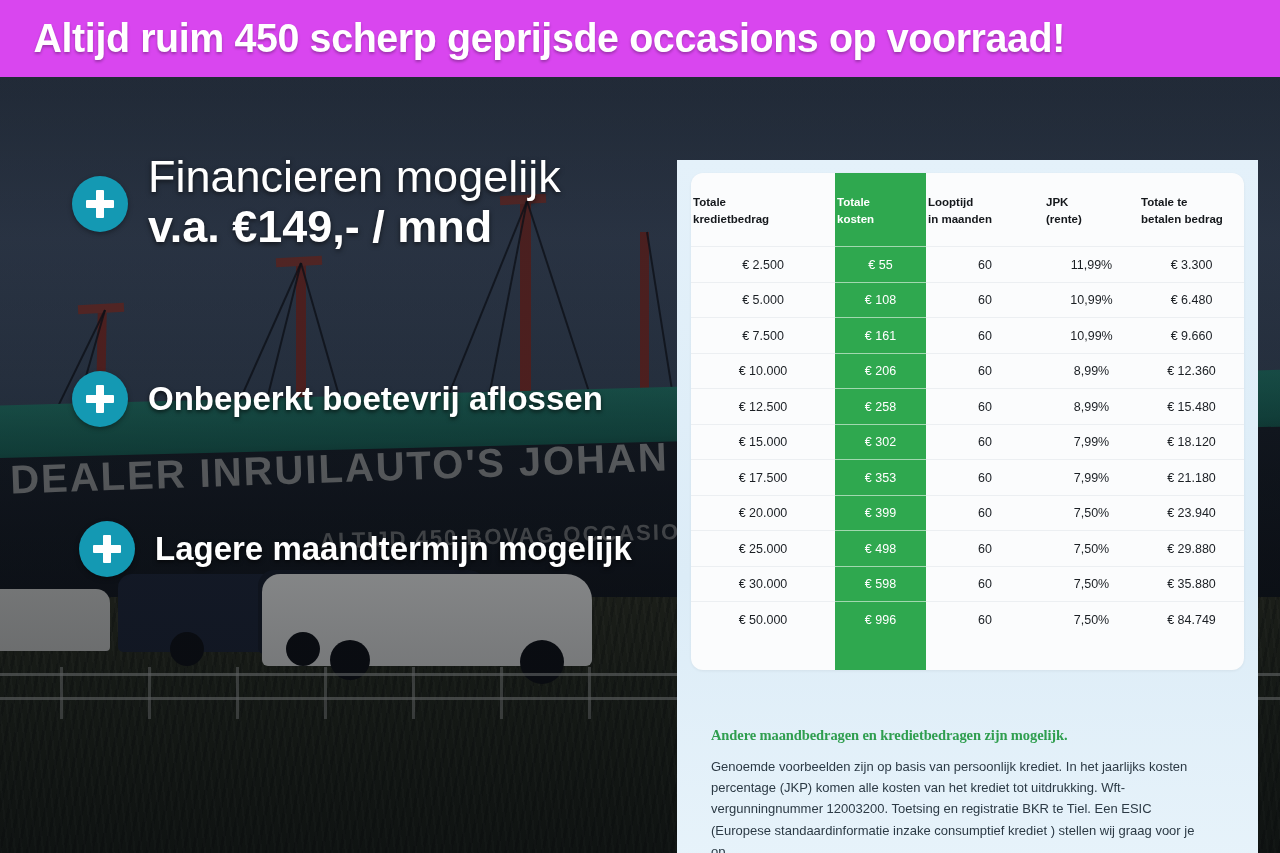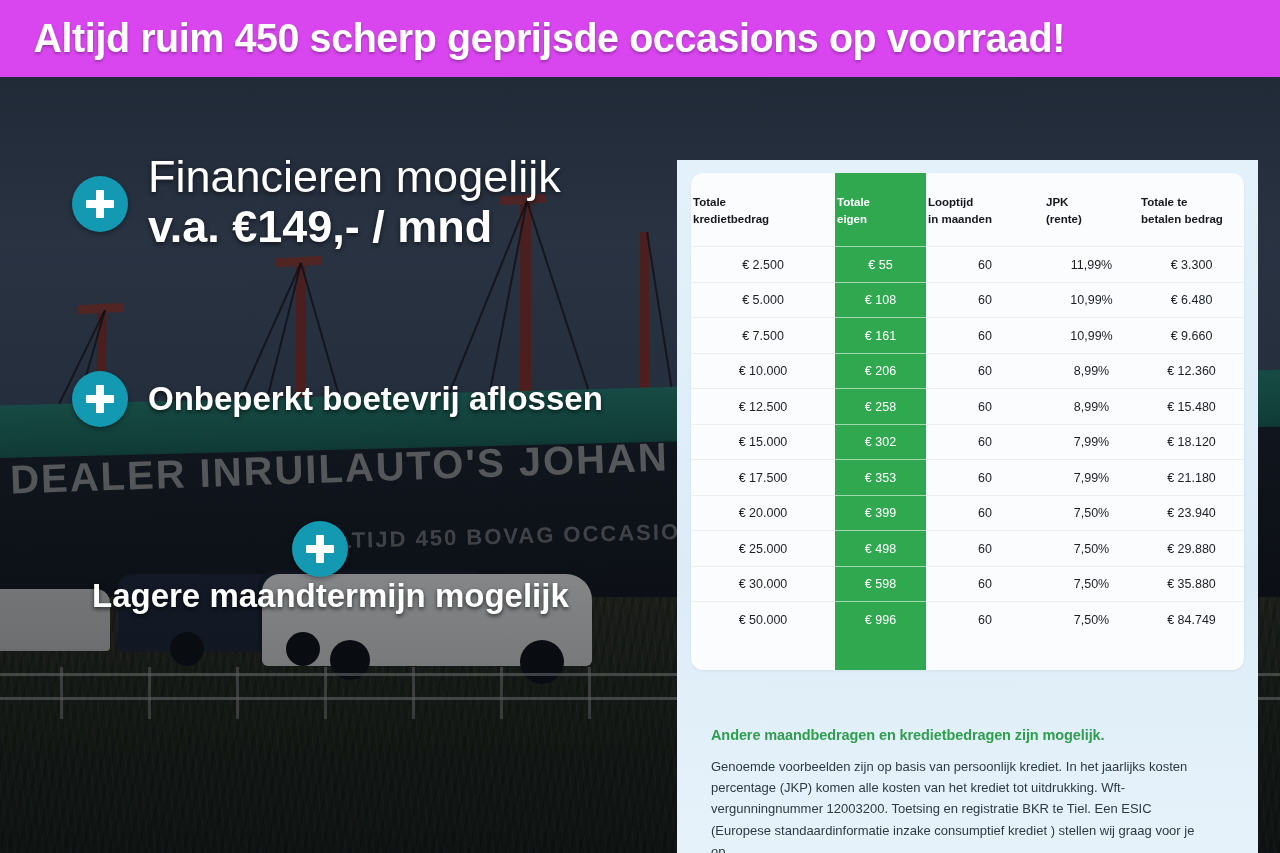--- a/index.html
+++ b/index.html
@@ -126,21 +126,21 @@
     margin-left:20px; color:#fff;
     font-size:33px; white-space:nowrap;
     text-shadow:0 2px 4px rgba(0,0,0,.65);
     font-weight:bold;
   }
   .b1{ left:72px; top:76px; }
   .b1 .lines{ margin-left:20px; }
   .b1 .l1{ color:#fff; font-size:45px; font-weight:normal; white-space:nowrap; text-shadow:0 2px 5px rgba(0,0,0,.6); line-height:1.05; }
   .b1 .l2{ color:#fff; font-size:45px; font-weight:bold;   white-space:nowrap; text-shadow:0 2px 5px rgba(0,0,0,.6); line-height:1.2; text-align:left;}
   .b2{ left:72px; top:294px; }
-  .b3{ left:72px; top:444px;flex-direction:column; }
+  .b3{ left:79px; top:444px; }
   .b4{ left:72px; top:594px; }
 
   
   .panel{
     position:absolute; left:677px; top:83px;
     width:581px; height:760px;
     background:linear-gradient(180deg,#e4f1fa 0%,#dcecf7 55%,#e9f4fb 100%);
     overflow:hidden;
   }
   .card{
@@ -163,21 +163,21 @@
     font-size:12.5px; color:#1b1f24; text-align:center;
     height:35.5px; padding:0 2px;
     border-top:1px solid #eceff2;
   }
   tbody td.gre{ color:#fff; border-top:1px solid rgba(255,255,255,.55); }
   col.c1{ width:144px; } col.c2{ width:91px; }
   col.c3{ width:118px; } col.c4{ width:95px; } col.c5{ width:105px; }
 
   .disc-title{
     position:absolute; left:34px; top:567px; width:520px;
-    color:#2f9e4f; font-size:14.5px; font-weight:bold; letter-spacing:-.1px;
+    color:#2f9e4f; font-size:14.5px; font-weight:bold; letter-spacing:-.1px;font-family:Liberation Serif, serif;
   }
   .disc-body{
     position:absolute; left:34px; top:596px; width:500px;
     color:#2c3a45; font-size:13px; line-height:1.63;
   }
 </style>
 </head>
 <body>
 
 <div class="banner">
@@ -274,21 +274,21 @@
             <col class="c5">
         </colgroup>
         <thead>
           <tr>
             <th>
               <span>Totale</span><br>
               <span>kredietbedrag</span>
             </th>
             <th class="gre">
               <span>Totale</span><br>
-              <span>eigen</span>
+              <span>kosten</span>
             </th>
             <th>
               <span>Looptijd</span><br>
               <span>in maanden</span>
             </th>
             <th>
               <span>JPK</span><br>
               <span>(rente)</span>
             </th>
             <th>

